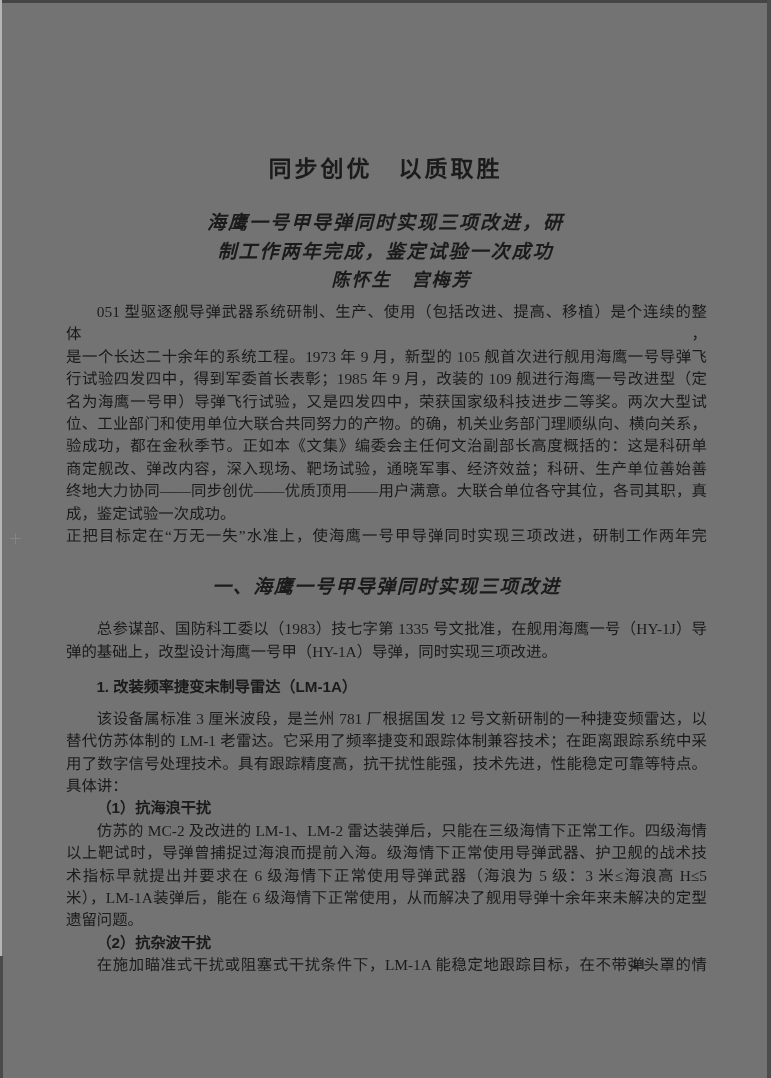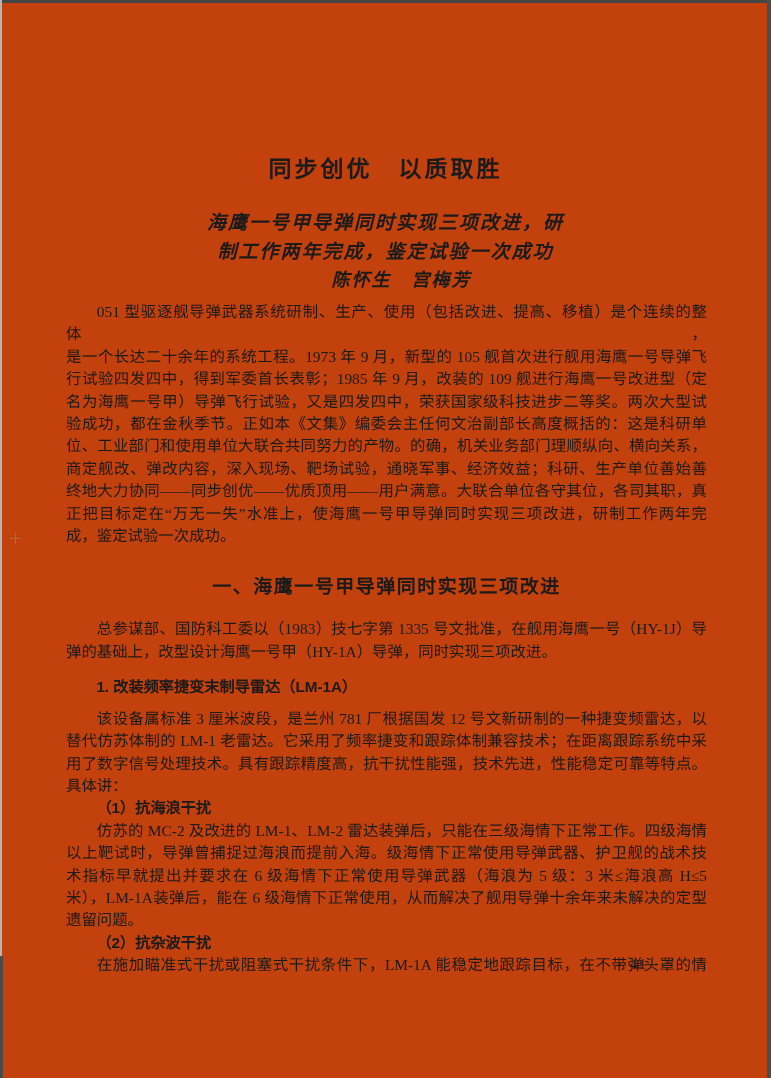--- a/index.html
+++ b/index.html
@@ -1,20 +1,20 @@
 <!DOCTYPE html>
 <html lang="zh-CN"><head>
 <meta charset="utf-8">
 <style>
   html,body{margin:0;padding:0;background:#e9e9e9;}
   .scan{
     position:relative;
     width:771px;height:1078px;
     margin:0 auto;
-    background:#c2410c;
+    background:#737373;
     overflow:hidden;
     font-family:"Liberation Serif", serif;
     color:#1b1b1b;
   }
   .edge-top{position:absolute;top:0;left:0;width:100%;height:3px;background:#454545;}
   .edge-right{position:absolute;top:0;right:0;width:4px;height:100%;background:#4c4c4c;}
   .edge-left{position:absolute;top:0;left:0;width:2px;height:100%;background:#b5b5b5;}
   .edge-left-dark{position:absolute;left:0;top:956px;width:3px;height:122px;background:#4a4a4a;}
   .regmark{position:absolute;left:10px;top:533px;width:11px;height:11px;opacity:.45;}
   .regmark::before{content:"";position:absolute;left:0;top:5px;width:11px;height:1px;background:#9a9a9a;}
@@ -45,21 +45,21 @@
     font-size:15.4px;line-height:22.4px;
   }
   .ln{min-height:22.4px;}
   .j{text-align:justify;text-align-last:justify;}
   .ind{text-indent:2em;}
   .bold{font-weight:700;font-family:"Liberation Sans", sans-serif;font-size:15.2px;}
   .sec{
     margin:26px 0 17px 0;
     text-align:center;
     font-size:19px;font-weight:700;letter-spacing:1.5px;
-    line-height:28px;
+    line-height:28px;font-style:italic;
   }
   .sub{
     margin:13px 0 9px 0;
     font-weight:700;font-family:"Liberation Sans", sans-serif;
     font-size:15.2px;text-indent:2em;line-height:22.4px;
   }
   .pagenum{
     position:absolute;top:956px;left:584px;width:110px;
     text-align:center;font-size:14.5px;letter-spacing:2px;
   }
@@ -83,26 +83,26 @@
 
   <div class="authors">陈怀生　宫梅芳</div>
 
   <div class="content">
 
     <div class="para">
       <div class="ln j ind">051 型驱逐舰导弹武器系统研制、生产、使用（包括改进、提高、移植）是个连续的整体，</div>
       <div class="ln j">是一个长达二十余年的系统工程。1973 年 9 月，新型的 105 舰首次进行舰用海鹰一号导弹飞</div>
       <div class="ln j">行试验四发四中，得到军委首长表彰；1985 年 9 月，改装的 109 舰进行海鹰一号改进型（定</div>
       <div class="ln j">名为海鹰一号甲）导弹飞行试验，又是四发四中，荣获国家级科技进步二等奖。两次大型试</div>
+      <div class="ln j">位、工业部门和使用单位大联合共同努力的产物。的确，机关业务部门理顺纵向、横向关系，</div>
       <div class="ln j">验成功，都在金秋季节。正如本《文集》编委会主任何文治副部长高度概括的：这是科研单</div>
-      <div class="ln j">位、工业部门和使用单位大联合共同努力的产物。的确，机关业务部门理顺纵向、横向关系，</div>
       <div class="ln j">商定舰改、弹改内容，深入现场、靶场试验，通晓军事、经济效益；科研、生产单位善始善</div>
       <div class="ln j">终地大力协同——同步创优——优质顶用——用户满意。大联合单位各守其位，各司其职，真</div>
+      <div class="ln">成，鉴定试验一次成功。</div>
       <div class="ln j">正把目标定在“万无一失”水准上，使海鹰一号甲导弹同时实现三项改进，研制工作两年完</div>
-      <div class="ln">成，鉴定试验一次成功。</div>
     </div>
 
     <h2 class="sec">一、海鹰一号甲导弹同时实现三项改进</h2>
 
     <div class="para">
       <div class="ln j ind">总参谋部、国防科工委以（1983）技七字第 1335 号文批准，在舰用海鹰一号（HY-1J）导</div>
       <div class="ln">弹的基础上，改型设计海鹰一号甲（HY-1A）导弹，同时实现三项改进。</div>
     </div>
 
     <h3 class="sub">1. 改装频率捷变末制导雷达（LM-1A）</h3>

